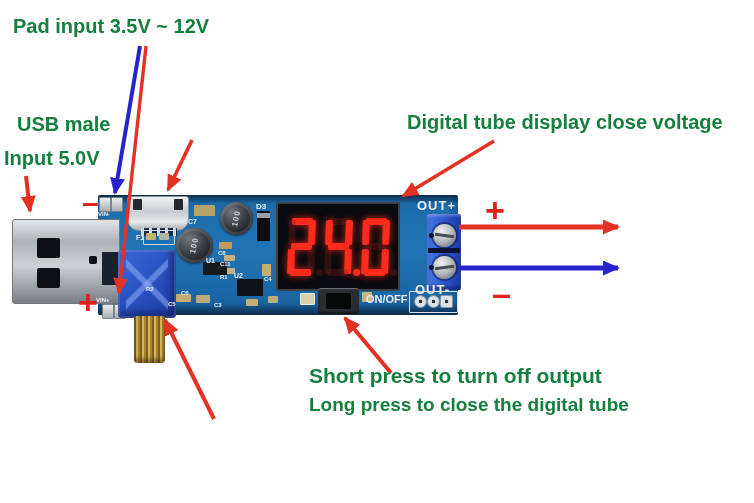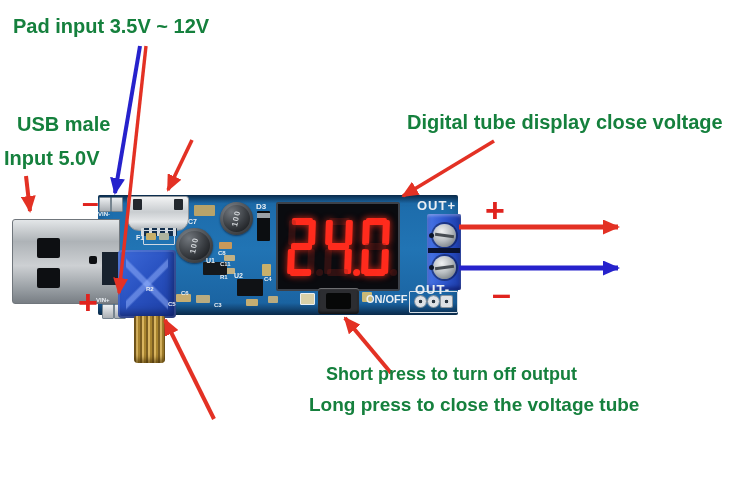--- a/index.html
+++ b/index.html
@@ -239,16 +239,16 @@
   </svg>
 
   <div class="ann" style="left:13px;top:15px;">Pad input 3.5V ~ 12V</div>
   <div class="ann" style="left:4px;top:113px;margin-left:13px;">USB male</div>
   <div class="ann" style="left:4px;top:147px;">Input 5.0V</div>
   <div class="ann" style="left:407px;top:111px;">Digital tube display close voltage</div>
   <div class="sign" style="left:485px;top:193px;font-size:34px;">+</div>
   <div class="sign" style="left:492px;top:276px;font-size:34px;">–</div>
   <div class="sign" style="left:82px;top:188px;font-size:30px;">–</div>
   <div class="sign" style="left:78px;top:285px;font-size:34px;">+</div>
-  <div class="ann" style="left:326px;top:364px;font-size:18px;">Short press to turn off output</div>
-  <div class="ann" style="left:309px;top:394px;font-size:19px;">Long press to close the voltage tube</div>
+  <div class="ann" style="left:309px;top:364px;font-size:21px;">Short press to turn off output</div>
+  <div class="ann" style="left:309px;top:394px;font-size:19px;">Long press to close the digital tube</div>
 
 </div>
 
 </body></html>

